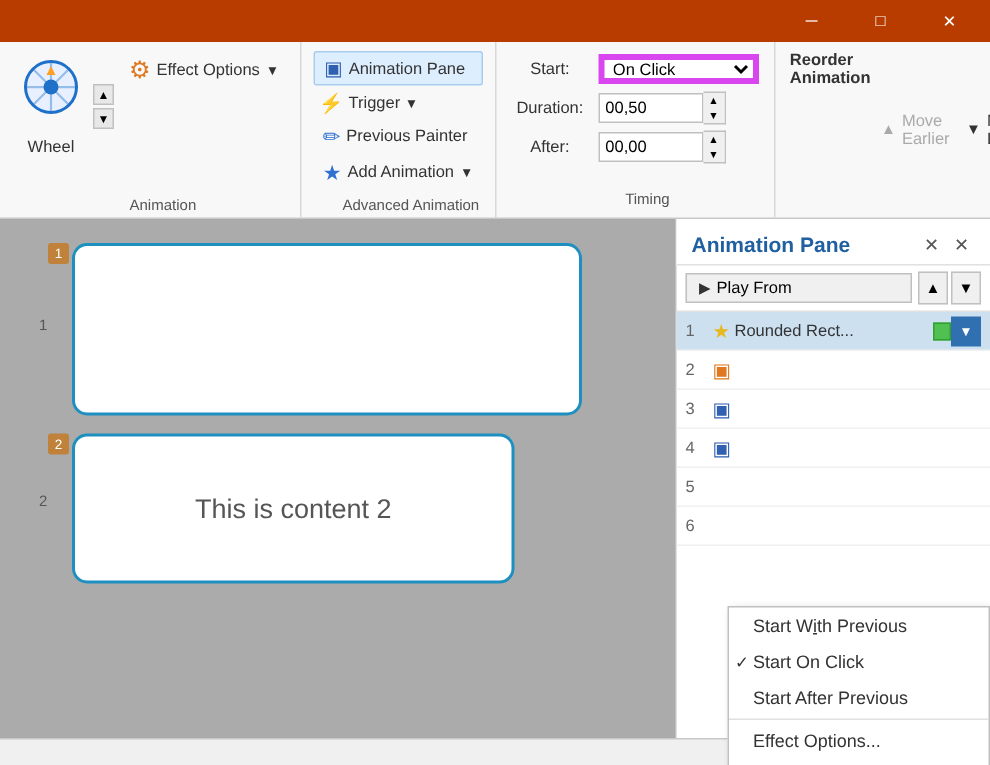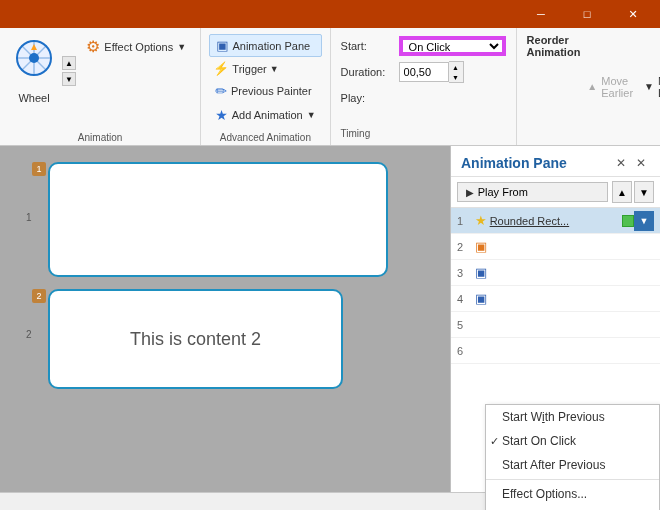--- a/index.html
+++ b/index.html
@@ -65,20 +65,22 @@
       align-items: flex-start;
       flex: 1;
       gap: 4px;
     }
 
     .ribbon-group-label {
       font-size: 10px;
       color: #555;
       margin-top: auto;
       padding-top: 2px;
+      text-align: center;
+      margin-left: 17px;
     }
 
     
     .wheel-btn {
       display: flex;
       flex-direction: column;
       align-items: center;
       width: 52px;
       cursor: pointer;
       padding: 4px 2px;
@@ -163,36 +165,36 @@
     .timing-row {
       display: flex;
       align-items: center;
       gap: 6px;
       height: 24px;
     }
     .timing-label {
       font-size: 11px;
       color: #333;
       width: 52px;
-      text-align: left;
+      text-align: center;
     }
     .timing-select {
       width: 107px;
       height: 20px;
       font-size: 11px;
       border: 4px solid #d946ef;
       background: white;
       padding: 0 2px;
     }
     .timing-input-group {
       display: flex;
       align-items: center;
     }
     .timing-input {
-      width: 50px;
+      width: 70px;
       height: 20px;
       font-size: 11px;
       border: 1px solid #c0c0c0;
       padding: 0 4px;
     }
     .spin-btns {
       display: flex;
       flex-direction: column;
       border: 1px solid #c0c0c0;
       border-left: none;
@@ -397,21 +399,20 @@
       font-size: 11px;
       color: #666;
       width: 14px;
       margin-right: 4px;
     }
 
     .anim-row-label {
       font-size: 11px;
       color: #333;
       flex: 1;
-      text-decoration: underline;
     }
 
     .anim-row-end-icon {
       width: 12px;
       height: 12px;
       background: #50c050;
       border: 1px solid #30a030;
     }
 
     .anim-row-dropdown {
@@ -574,21 +575,28 @@
       <span class="timing-label">Duration:</span>
       <div class="timing-input-group">
         <input class="timing-input" type="text" value="00,50" style="">
         <div class="spin-btns">
           <button class="spin-btn">▲</button>
           <button class="spin-btn">▼</button>
         </div>
       </div>
     </div>
     <div class="timing-row">
-      <span class="timing-label">Play:</span>
+      <span class="timing-label">After:</span>
+      <div class="timing-input-group">
+        <input class="timing-input" type="text" value="00,00" style="">
+        <div class="spin-btns">
+          <button class="spin-btn">▲</button>
+          <button class="spin-btn">▼</button>
+        </div>
+      </div>
     </div>
     <div class="ribbon-group-label">Timing</div>
   </div>
 
   <div class="reorder-section">
     <div class="reorder-title">Reorder Animation</div>
     <div class="reorder-btn disabled">
       <span style="font-size:10px;">▲</span>
       <span>Move Earlier</span>
     </div>

